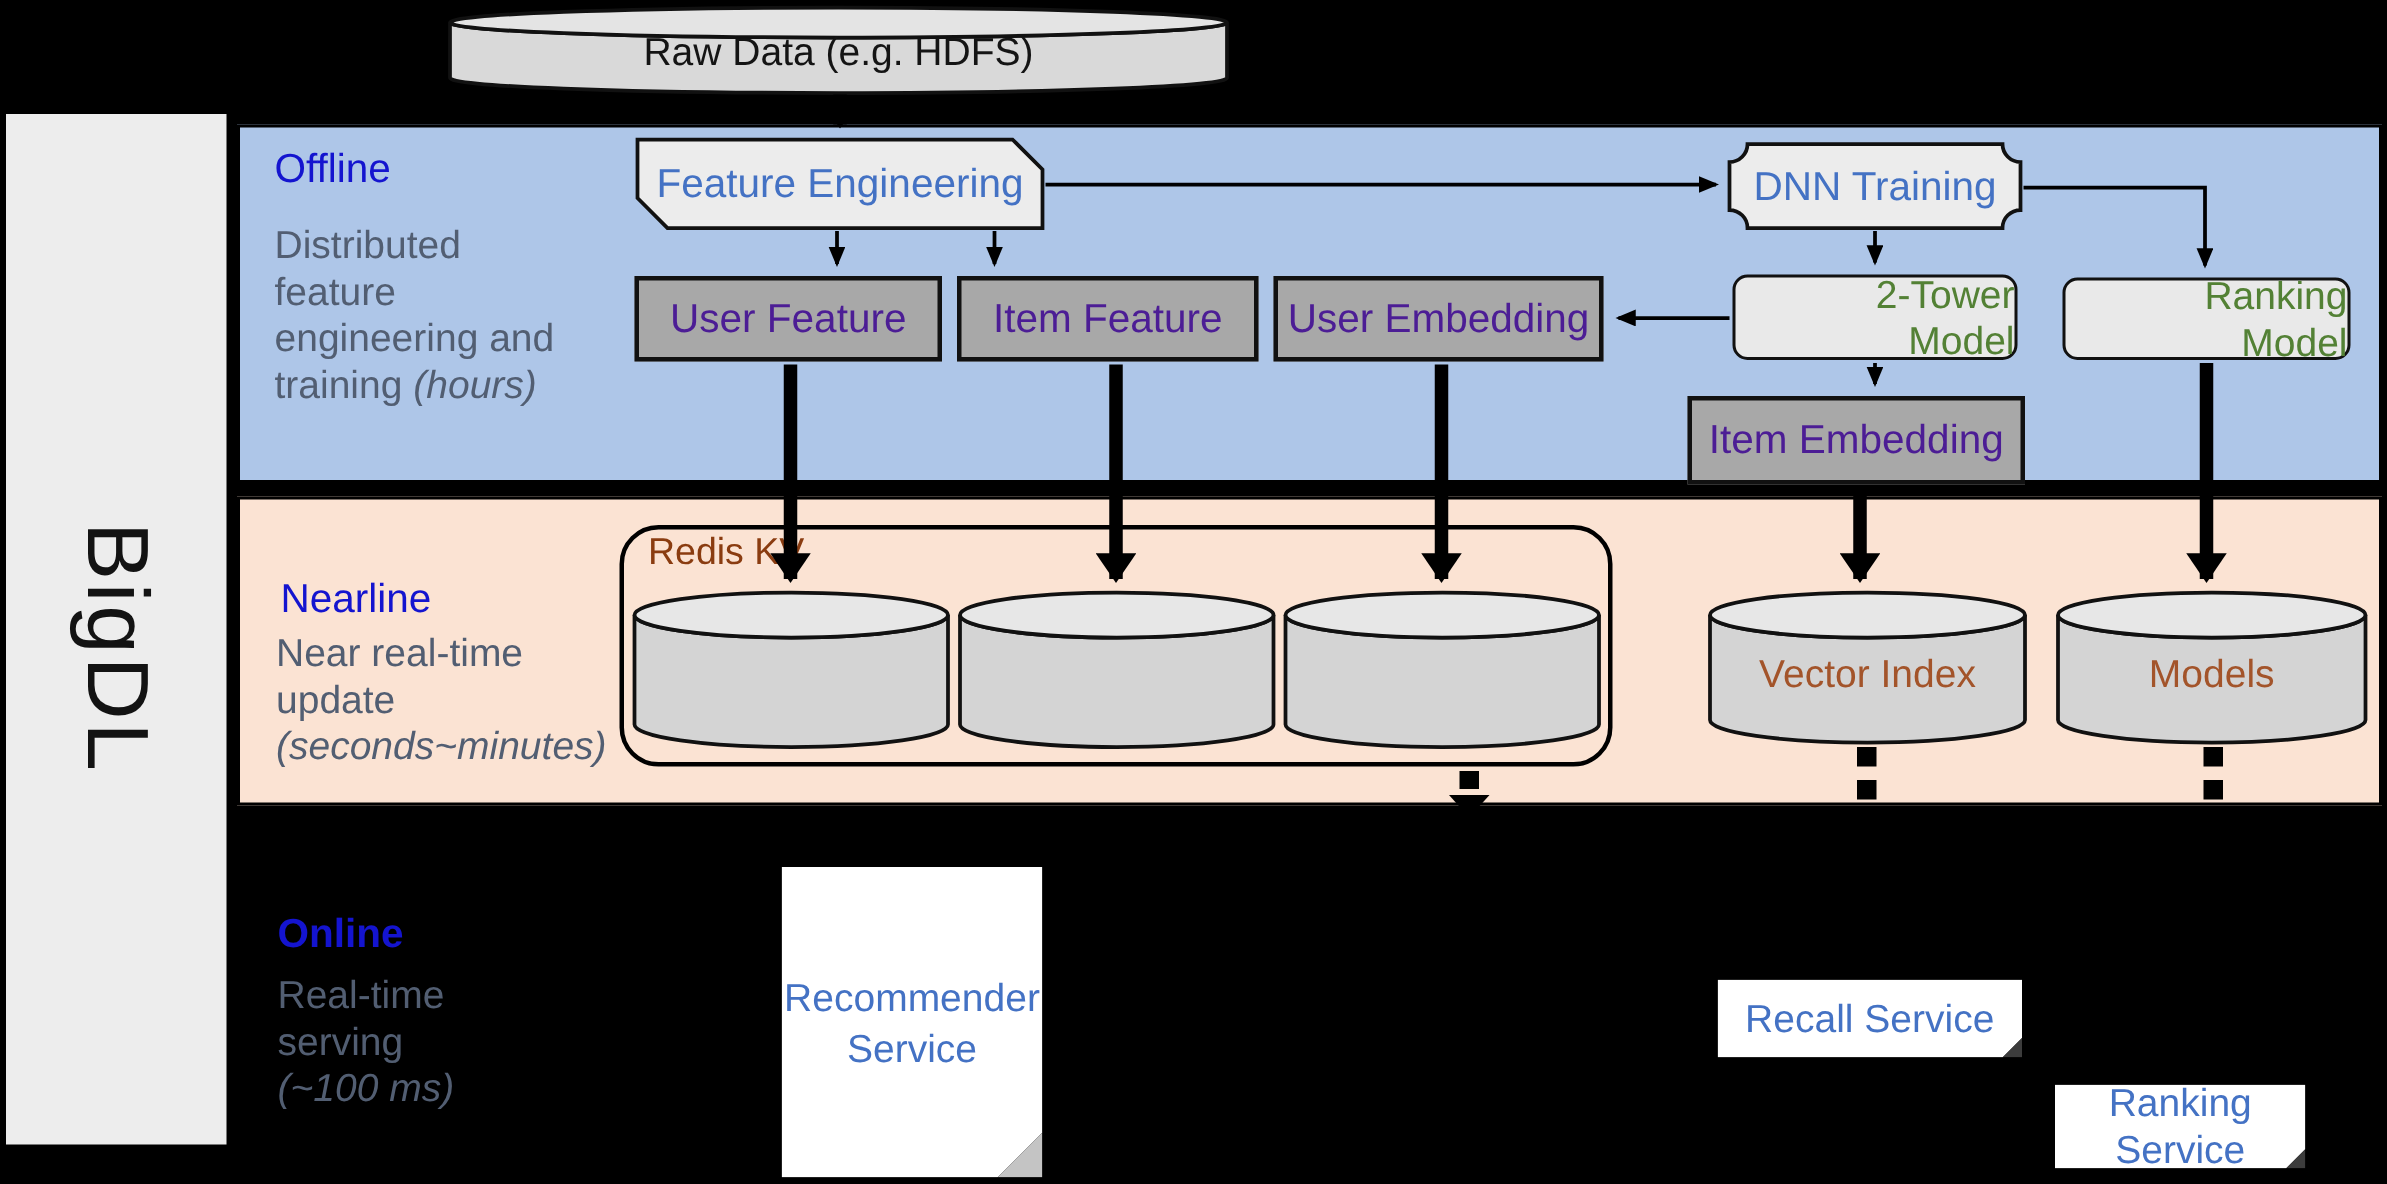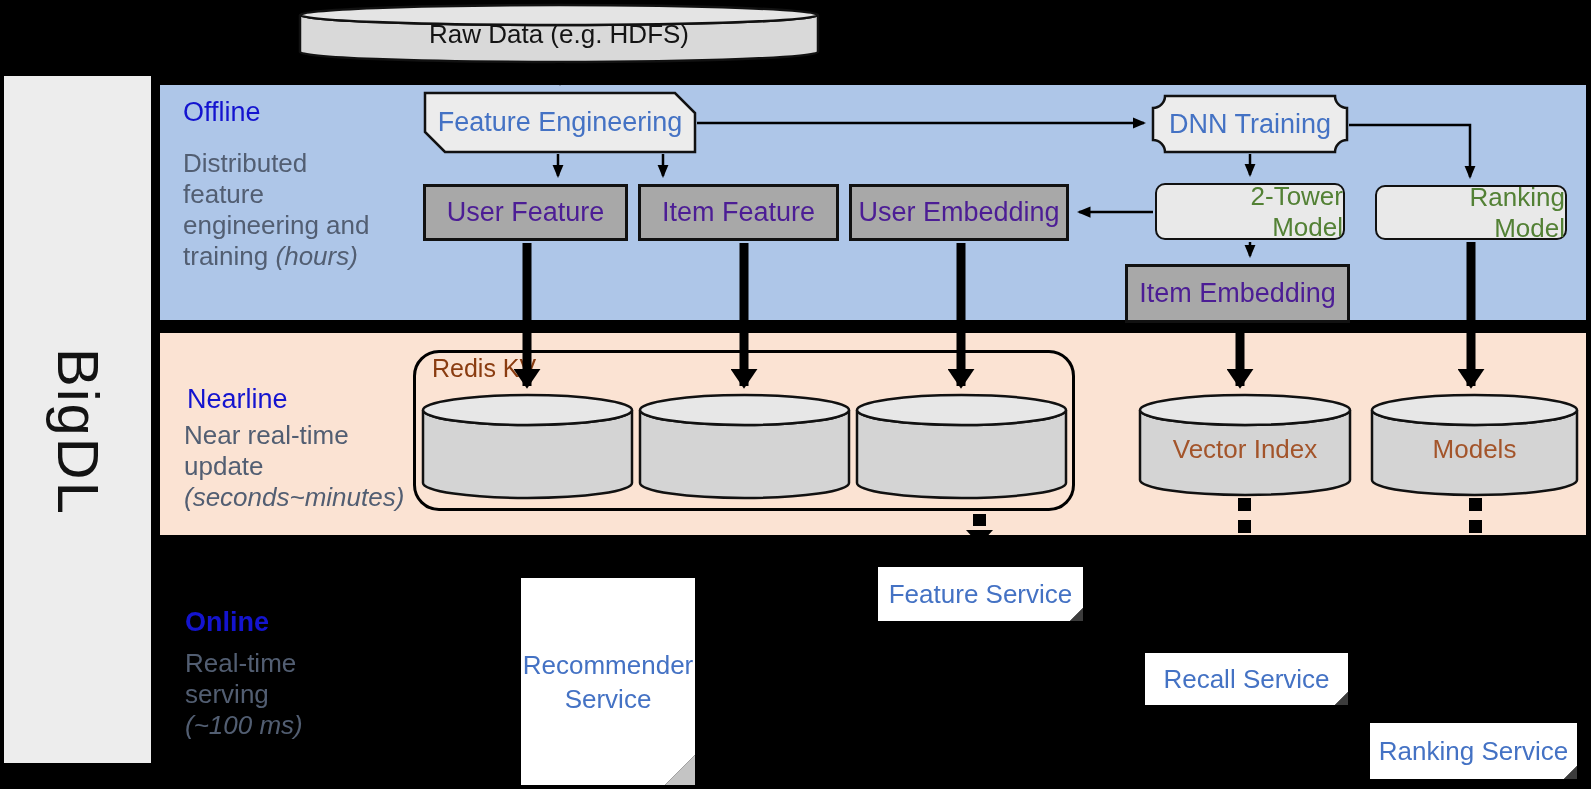--- a/index.html
+++ b/index.html
@@ -161,26 +161,22 @@
   <div class="abs node gray-box" style="left:849px;top:184px;width:220px;height:57px;">User Embedding</div>
   <div class="abs node gray-box" style="left:1125px;top:264px;width:225px;height:59px;">Item Embedding</div>
 
   <div class="abs node round-box" style="left:1155px;top:183px;width:190px;height:57px;">2-Tower Model</div>
   <div class="abs node round-box" style="left:1375px;top:185px;width:192px;height:55px;">Ranking Model</div>
 
   <div class="svc" style="left:473px;top:578px;width:174px;height:207px;margin-left:48px;">
     <div class="svc-body doc-body">Recommender Service</div>
     <div class="svc-ear doc-ear"></div>
   </div>
-  <div class="svc" style="left:878px;top:567px;width:205px;height:54px;">
-    <div class="svc-body">Feature Service</div>
-    <div class="svc-ear"></div>
-  </div>
   <div class="svc" style="left:1145px;top:653px;width:203px;height:52px;">
     <div class="svc-body">Recall Service</div>
     <div class="svc-ear"></div>
   </div>
-  <div class="svc" style="left:1370px;top:723px;width:207px;height:56px;">
+  <div class="svc" style="left:1370px;top:723px;width:167px;height:56px;">
     <div class="svc-body">Ranking Service</div>
     <div class="svc-ear"></div>
   </div>
 
 </div>
 
 </body></html>

